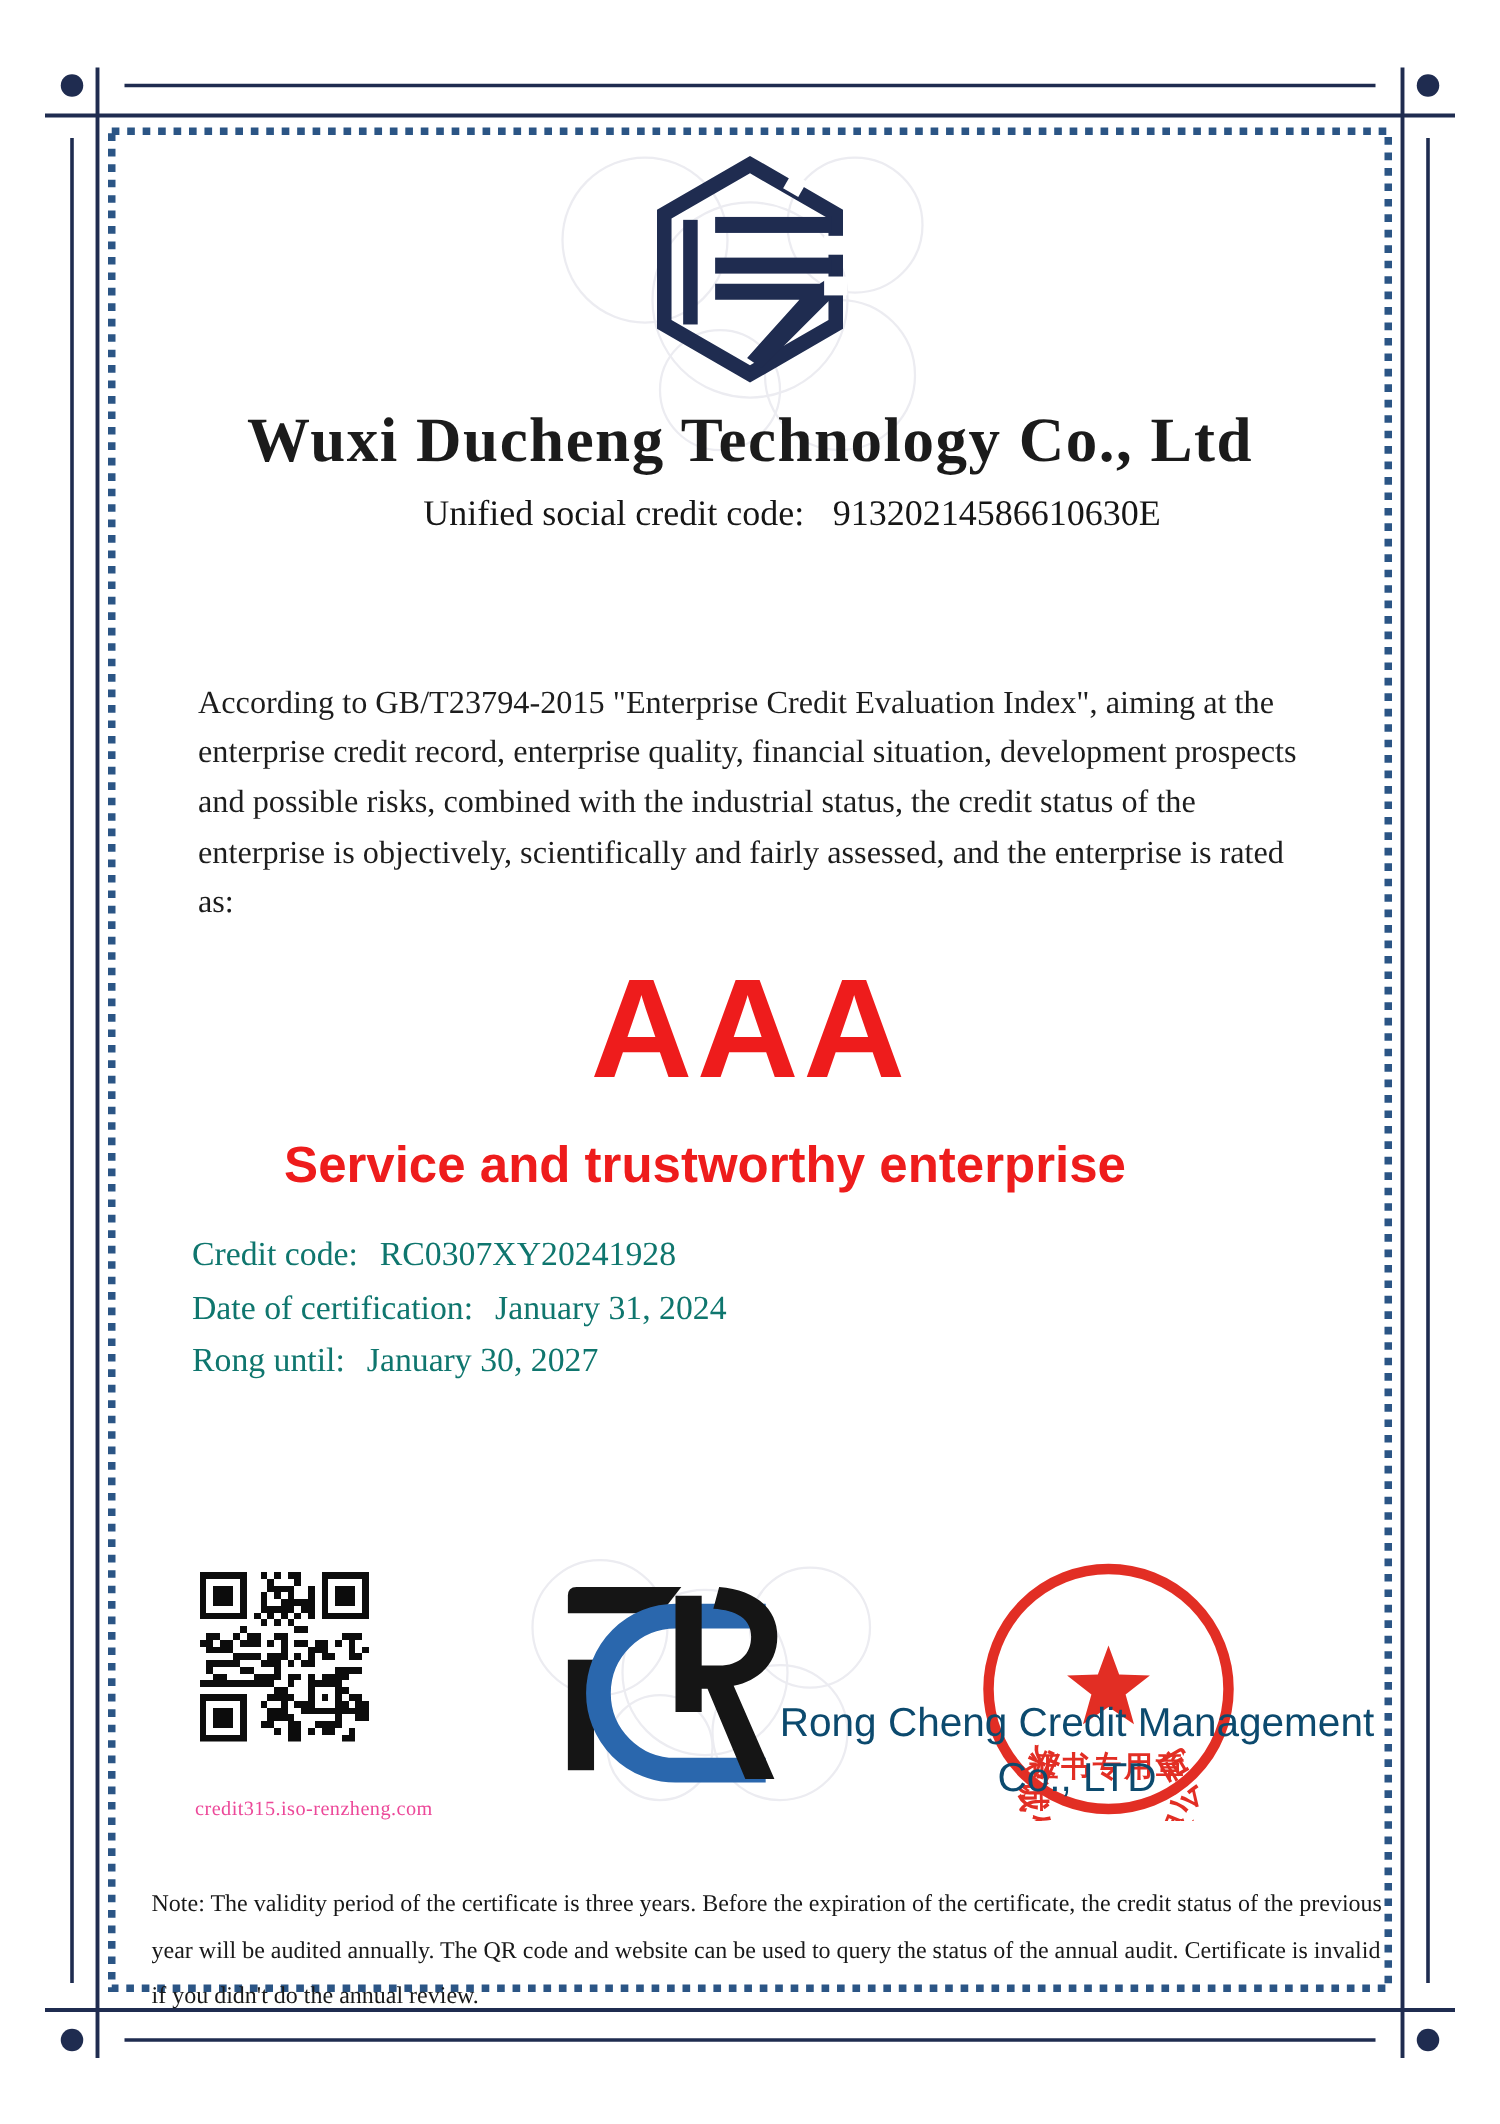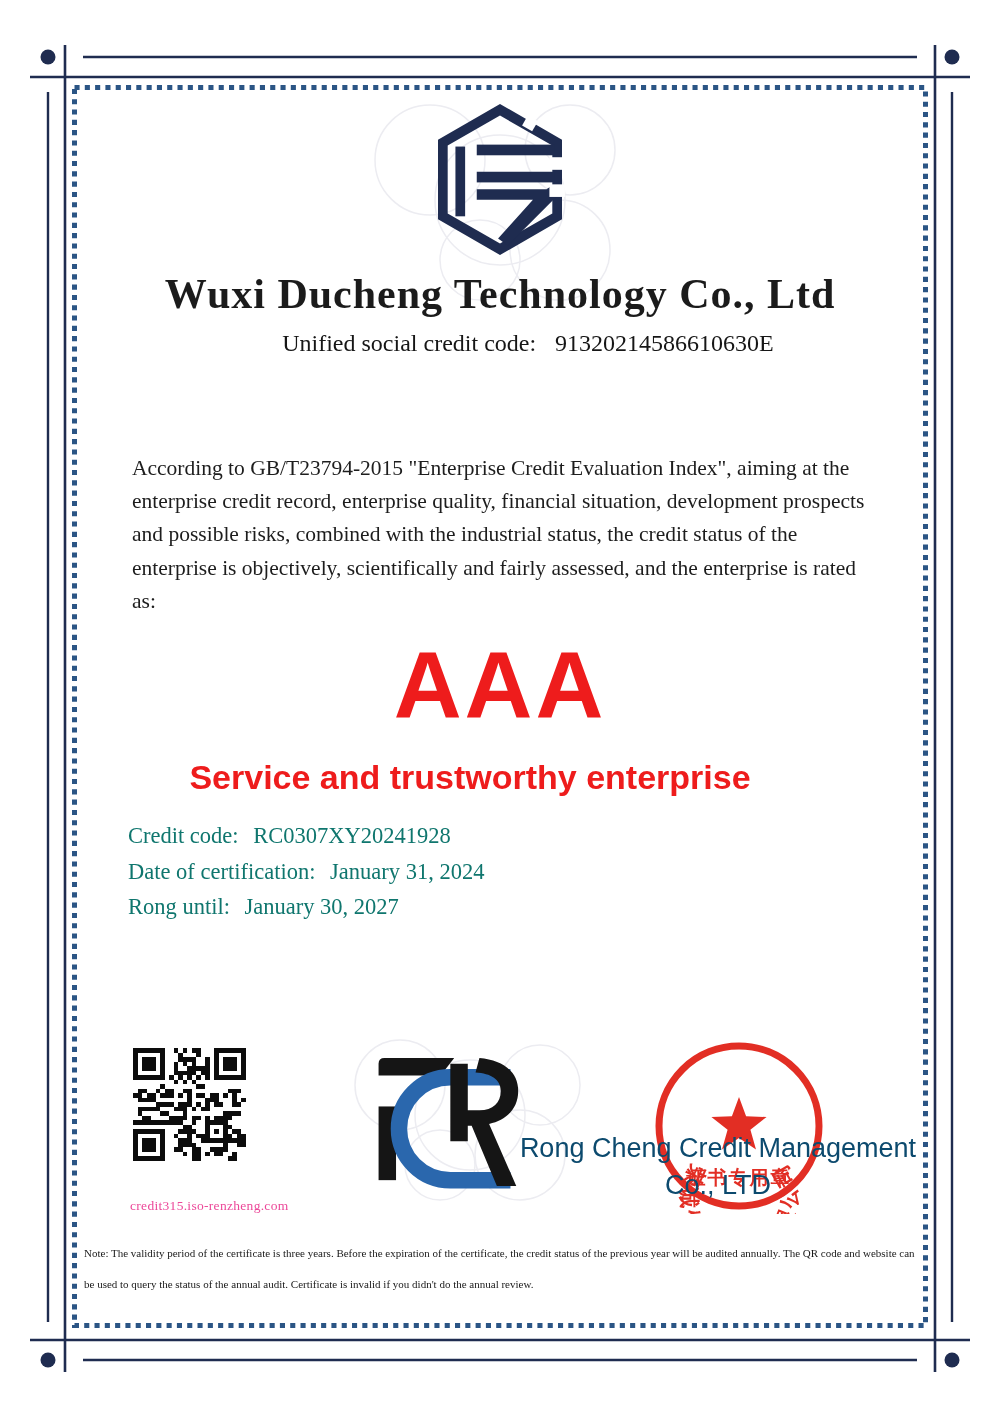--- a/index.html
+++ b/index.html
@@ -47,22 +47,22 @@
   .stamp{position:absolute;left:651px;top:1038px;z-index:2;opacity:.96;}
   .stamp text, .stamp textPath{
     font-family:"Liberation Sans",sans-serif;font-weight:700;fill:var(--stamp-red,#e1261c);
   }
   .issuer{
     position:absolute;left:518px;top:1130px;width:400px;text-align:center;
     font-family:"Liberation Sans",sans-serif;font-size:27px;line-height:37px;
     color:#0c4a6e;z-index:3;
   }
   .note{
-    position:absolute;left:84px;top:1238px;width:832px;margin:0;
-    font-size:11px;line-height:30.5px;color:#191919;z-index:1;
+    position:absolute;left:84px;top:1238px;width:832px;margin:17px;
+    font-size:16px;line-height:30.5px;color:#191919;z-index:1;
   }
 </style>
 </head>
 <body>
 
 <div class="page">
 
   <svg class="frame" width="1000" height="1416" viewBox="0 0 1000 1416">
 
     <g style="stroke:var(--navy)" stroke-width="2.6">

